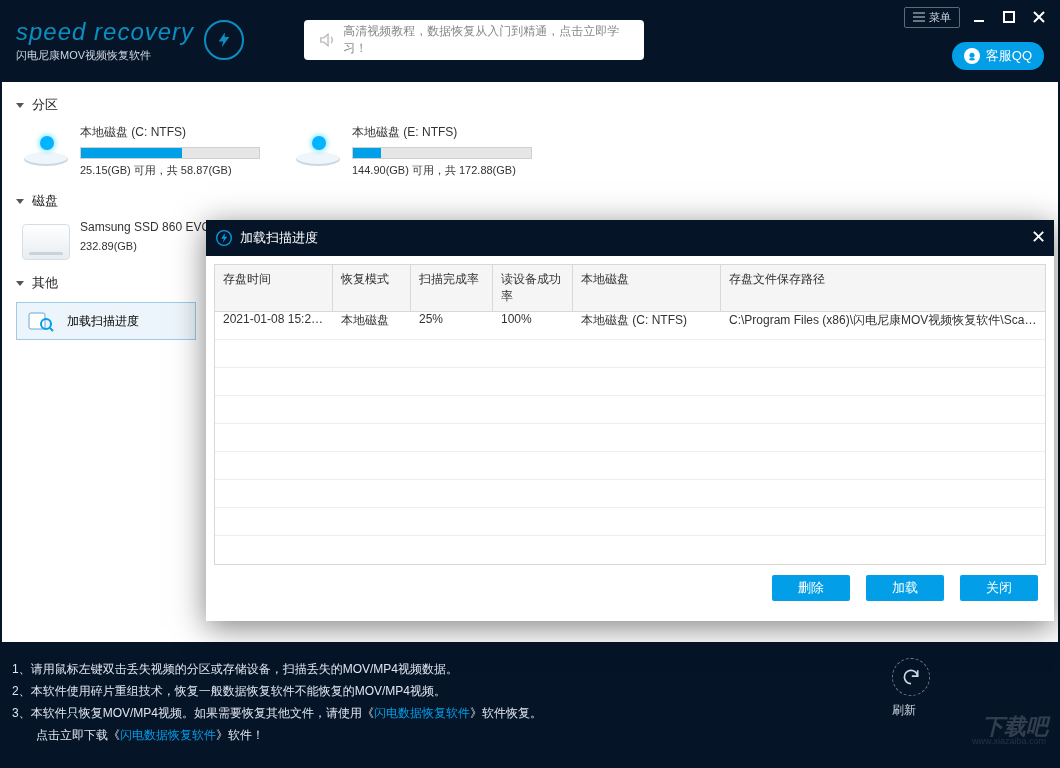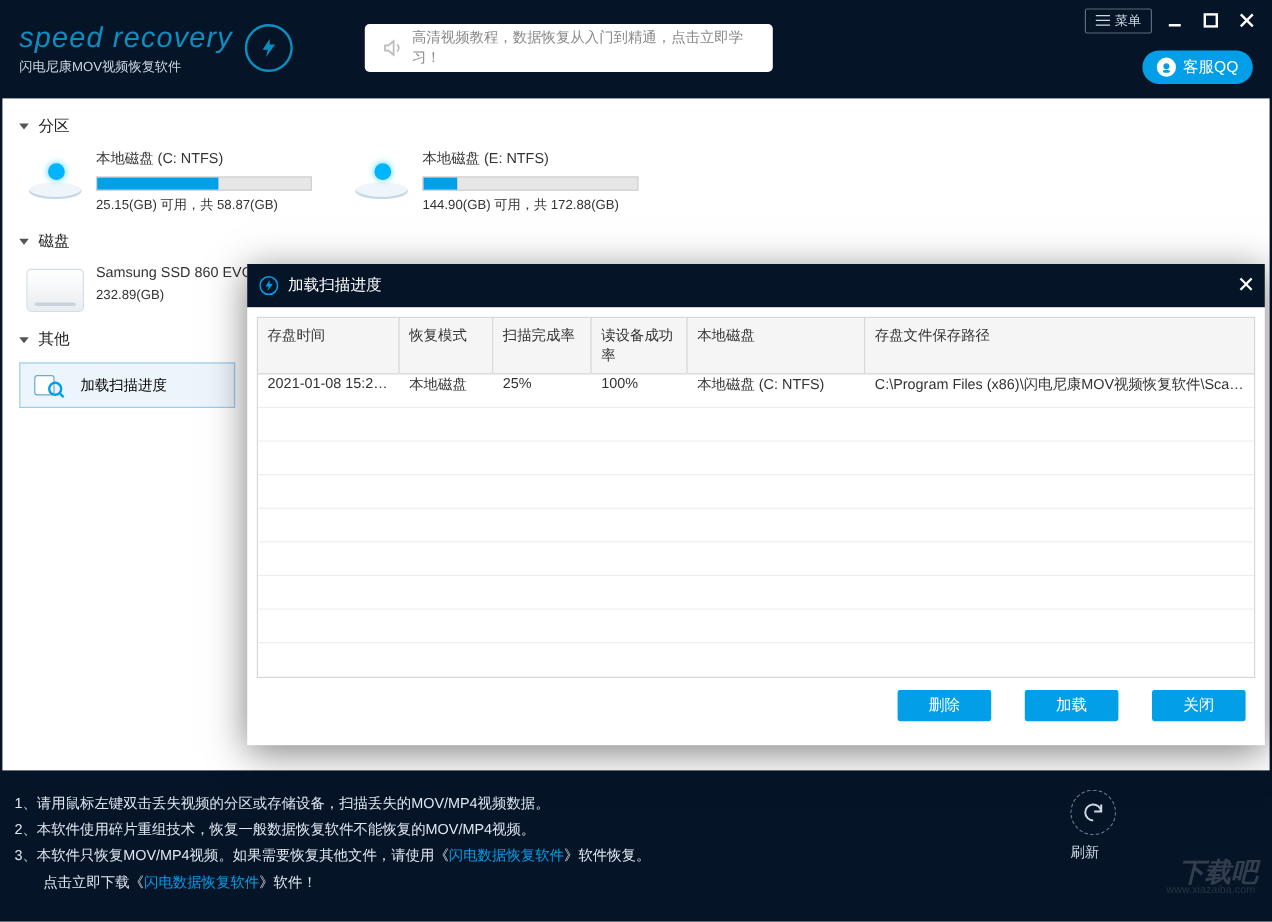--- a/index.html
+++ b/index.html
@@ -66,21 +66,21 @@
 .dlg-body { padding: 8px; }
 .grid { border: 1px solid #d8d8d8; }
 .grid-head { display: flex; background: #f5f5f5; border-bottom: 1px solid #d8d8d8; }
 .gh-cell { font-size: 12px; color: #333; padding: 6px 8px; border-right: 1px solid #d8d8d8; }
 .grid-row { display: flex; border-bottom: 1px solid #eee; height: 28px; align-items: flex-start; }
 .gr-cell { font-size: 12px; color: #333; padding: 0 8px; white-space: nowrap; overflow: hidden; text-overflow: ellipsis; }
 .grid-empty { height: 28px; border-bottom: 1px solid #eee; }
 
 .c0{width:118px}.c1{width:78px}.c2{width:82px}.c3{width:80px}.c4{width:148px}.c5{flex:1}
 
-.dlg-foot { display: flex; justify-content: flex-end; gap: 28px; padding: 10px 8px 12px; }
+.dlg-foot { display: flex; justify-content: flex-end; gap: 16px; padding: 10px 8px 12px; }
 .dlg-btn { background: #029fe8; color: #fff; border: none; height: 26px; width: 78px; border-radius: 2px; font-size: 13px; cursor: pointer; }
 </style>
 </head>
 <body>
 
 <div class="header">
   <div class="logo-area">
     <span class="logo-text">speed recovery</span>
     <span class="logo-sub">闪电尼康MOV视频恢复软件</span>
   </div>

